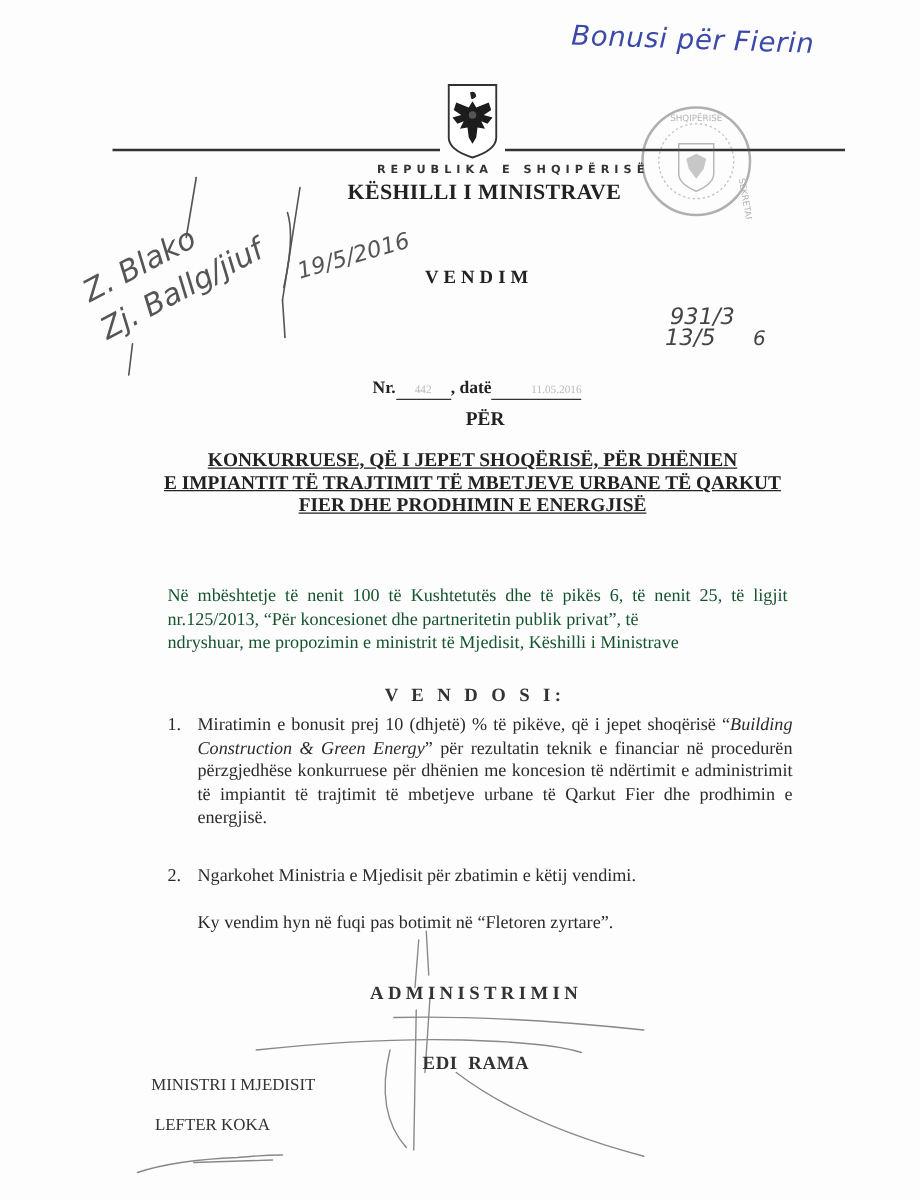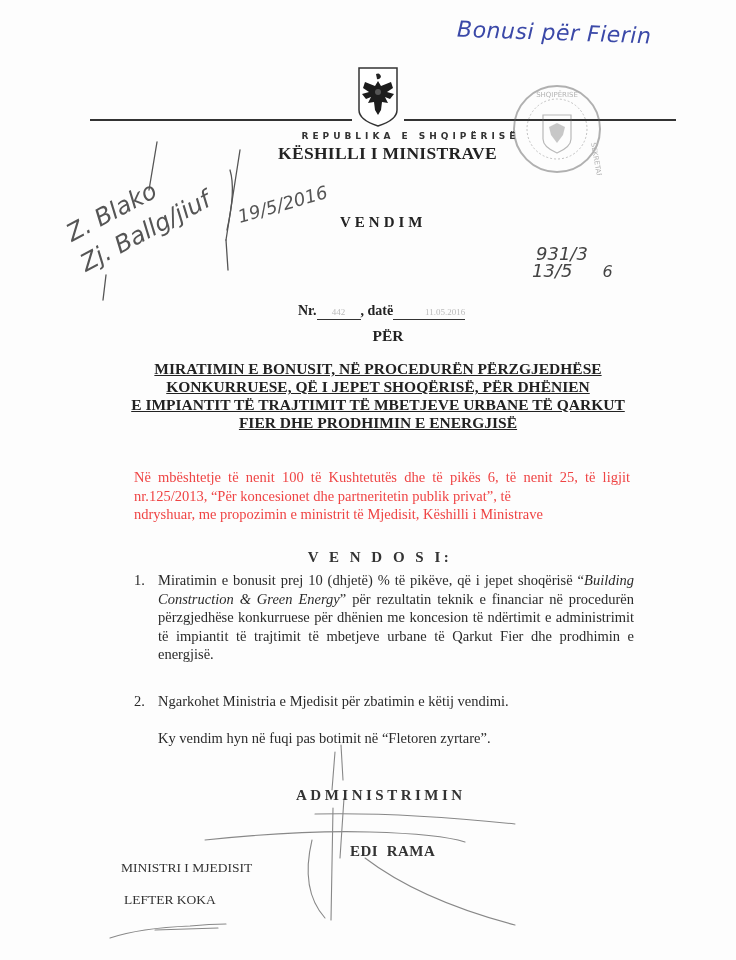--- a/index.html
+++ b/index.html
@@ -16,30 +16,30 @@
   .republika { position:absolute; left:0; width:736px; top:131px; text-align:center; font-family:"DejaVu Sans", sans-serif; font-weight:bold; font-size:9px; letter-spacing:4px; padding-left:85px; box-sizing:border-box; color:#333; }
   .keshilli { position:absolute; left:0; width:736px; top:143px; text-align:center; font-size:17.5px; font-weight:bold; padding-left:39px; box-sizing:border-box; color:#222; letter-spacing:0.3px; }
   .vendim { position:absolute; left:340px; top:214px; font-size:15px; font-weight:bold; letter-spacing:4px; color:#222; }
   .nr-line { position:absolute; left:298px; top:271px; font-size:14px; font-weight:bold; color:#222; }
   .nr-line .blank { display:inline-block; border-bottom:1px solid #333; vertical-align:baseline; }
   .nr-line .faded { color:#bbb; font-weight:normal; font-size:9px; }
   .reg-num { position:absolute; left:536px; top:245px; font-size:18px; color:#444; line-height:17px; }
   .per { position:absolute; left:0; width:736px; top:327px; text-align:center; font-size:15.5px; font-weight:bold; padding-left:40px; box-sizing:border-box; color:#222; }
   .title-block { position:absolute; left:122px; width:512px; top:360px; text-align:center; font-size:15.5px; font-weight:bold; line-height:18px; color:#222; }
   .title-block div { text-decoration:underline; white-space:nowrap; }
-  .preamble { position:absolute; left:134px; width:496px; top:468px; font-size:14.5px; line-height:18.5px; text-align:justify; color:#ef4444; }
+  .preamble { position:absolute; left:134px; width:496px; top:468px; font-size:14.5px; line-height:18.5px; text-align:justify; color:#14532d; }
   .vendosi { position:absolute; left:0; width:736px; top:549px; text-align:center; font-size:15px; font-weight:bold; letter-spacing:3.5px; padding-left:24px; box-sizing:border-box; color:#333; }
   .item { position:absolute; left:134px; width:500px; font-size:14.5px; line-height:18.5px; color:#2a2a2a; }
   .item .num { position:absolute; left:0; top:0; }
   .item .txt { margin-left:24px; text-align:justify; text-align-last:left; }
   .item1 { top:571px; }
   .item2 { top:692px; }
   .closing { position:absolute; left:158px; top:730px; font-size:14.5px; color:#2a2a2a; }
   .kryeministri { position:absolute; left:296px; top:787px; font-size:15px; font-weight:bold; letter-spacing:3.5px; color:#333; }
-  .edi { position:absolute; left:350px; top:843px; font-size:15px; font-weight:bold; color:#333; letter-spacing:0.5px; }
+  .edi { position:absolute; left:338px; top:843px; font-size:15px; font-weight:bold; color:#333; letter-spacing:0.5px; }
   .ministri { position:absolute; left:121px; top:860px; font-size:13.5px; color:#333; }
   .lefter { position:absolute; left:124px; top:892px; font-size:13.5px; color:#333; }
   svg.ink { position:absolute; left:0; top:0; }
 </style>
 </head>
 <body>
 
 <div class="abs hand hand-blue">Bonusi për Fierin</div>
 
 <div class="hline" style="left:90px;width:262px;"></div>
@@ -100,21 +100,20 @@
 </div>
 
 <div class="reg-num hand">
   <div>931/3</div>
   <div style="margin-left:-4px;"><span>13/5</span><span style="margin-left:30px;font-size:16px;">6</span></div>
 </div>
 
 <div class="per">PËR</div>
 
 <div class="title-block">
-  <div>MIRATIMIN E BONUSIT, NË PROCEDURËN PËRZGJEDHËSE</div>
   <div>KONKURRUESE, QË I JEPET SHOQËRISË, PËR DHËNIEN</div>
   <div>E IMPIANTIT TË TRAJTIMIT TË MBETJEVE URBANE TË QARKUT</div>
   <div>FIER DHE PRODHIMIN E ENERGJISË</div>
 </div>
 
 <div class="preamble">
   <div>Në mbështetje të nenit 100 të Kushtetutës dhe të pikës 6, të nenit 25, të ligjit nr.125/2013, “Për koncesionet dhe partneritetin publik privat”, të</div>
   <div>ndryshuar, me propozimin e ministrit të Mjedisit, Këshilli i Ministrave</div>
 </div>
 

